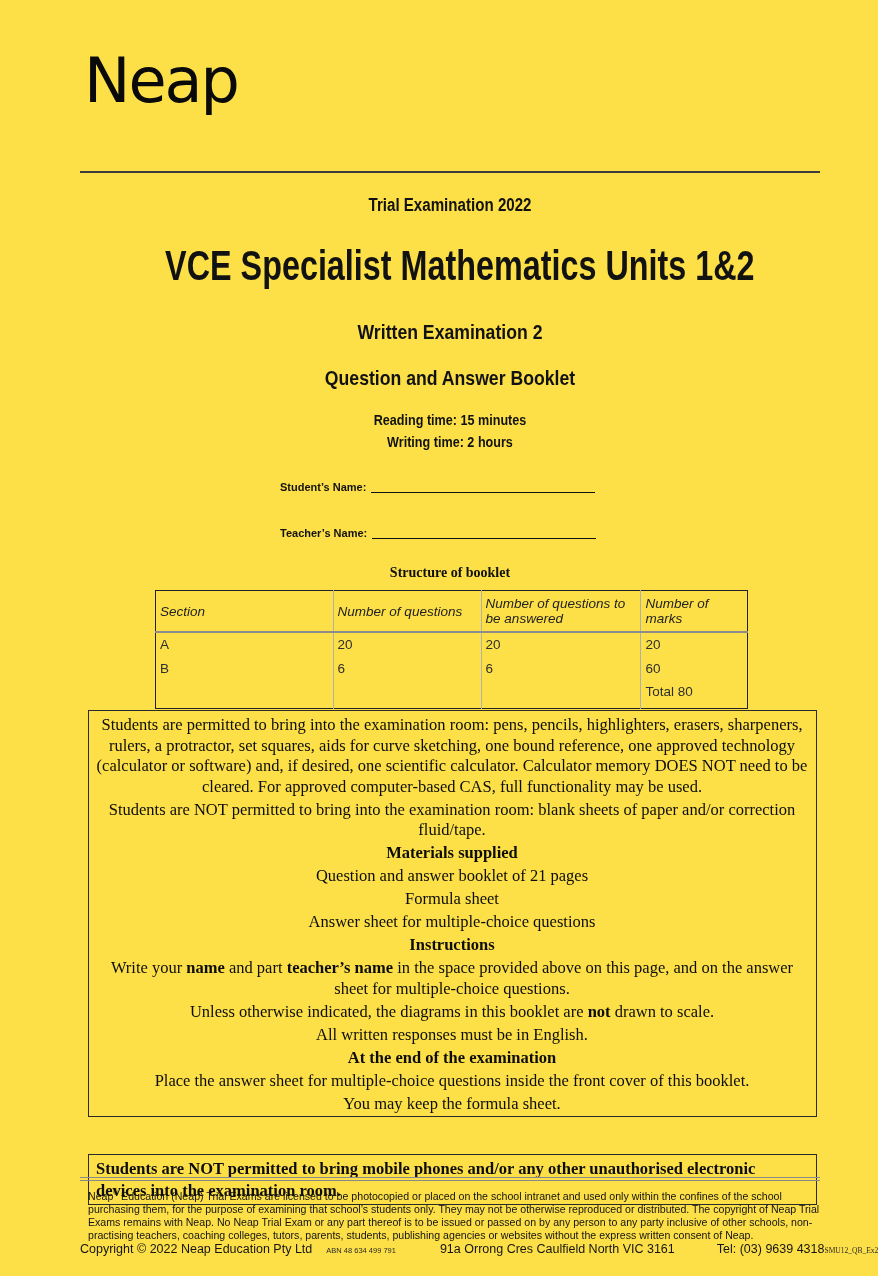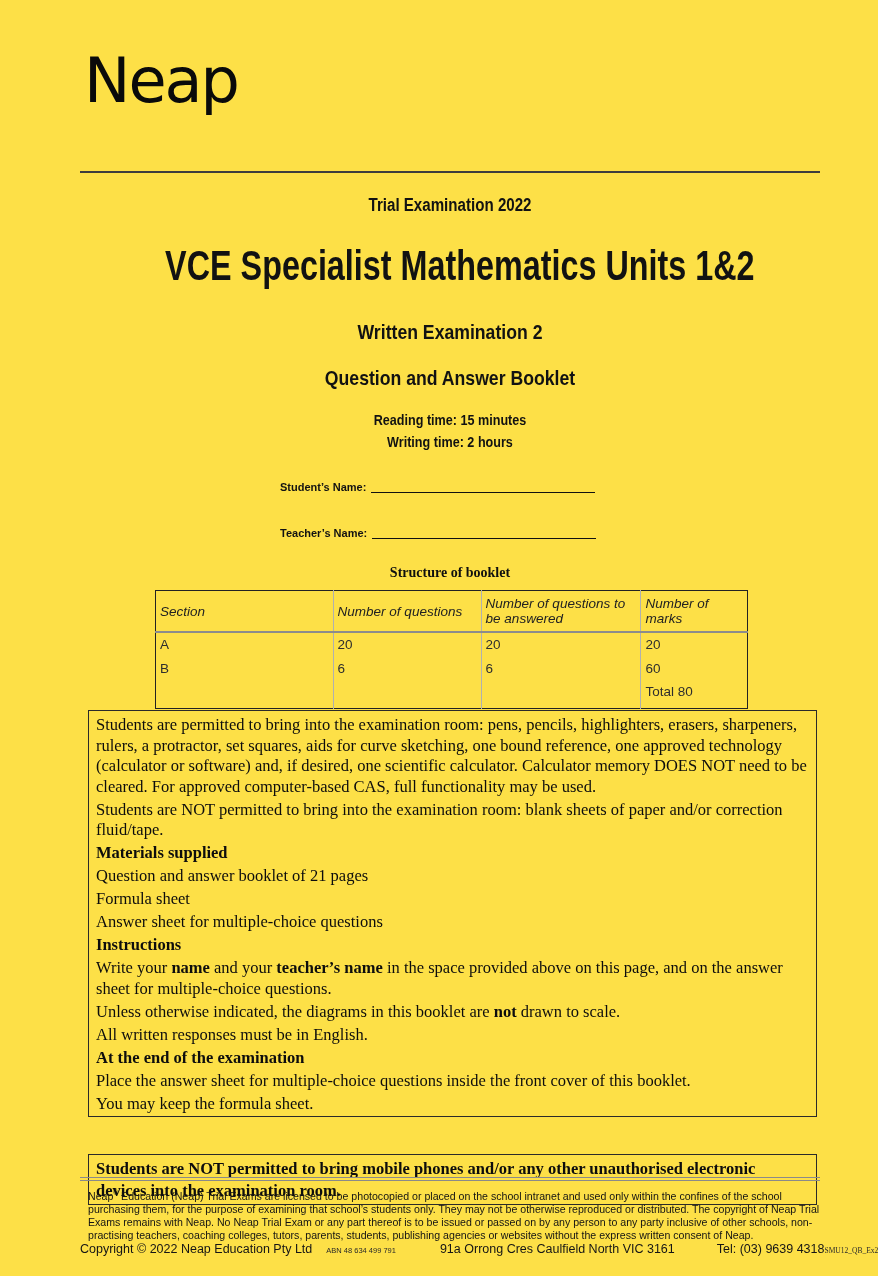--- a/index.html
+++ b/index.html
@@ -109,21 +109,21 @@
     left: 88px;
     width: 729px;
     border: 1px solid #2a2a2a;
     font-family: "Liberation Serif", serif;
     font-size: 16.5px;
     line-height: 20.5px;
     color: #0d0d0d;
     padding: 4px 8px 4px 7px;
   }
   .box-rules { top: 710px; height: 407px; overflow: hidden; }
-  .box p { margin: 0 0 2.5px 0; }
+  .box p { margin: 0 0 2.5px 0; text-align: center; }
   .box .bh { font-weight: bold; margin: 2px 0 2.5px 0; }
   .box-warning {
     top: 1154px; height: 51px;
     border-width: 1.5px;
     font-weight: bold;
     line-height: 21.5px;
     padding-top: 3px;
   }
 
   .rule-double {
@@ -229,21 +229,21 @@
   </table>
 
   <div class="box box-rules">
     <p>Students are permitted to bring into the examination room: pens, pencils, highlighters, erasers, sharpeners, rulers, a protractor, set squares, aids for curve sketching, one bound reference, one approved technology (calculator or software) and, if desired, one scientific calculator. Calculator memory DOES NOT need to be cleared. For approved computer-based CAS, full functionality may be used.</p>
     <p>Students are NOT permitted to bring into the examination room: blank sheets of paper and/or correction fluid/tape.</p>
     <p class="bh">Materials supplied</p>
     <p>Question and answer booklet of 21 pages</p>
     <p>Formula sheet</p>
     <p>Answer sheet for multiple-choice questions</p>
     <p class="bh">Instructions</p>
-    <p><span>Write your </span><span style="font-weight: bold;">name</span><span> and your </span><span style="font-weight: bold;">teacher’s name</span><span> in the space provided above on this page, and on the answer sheet for multiple-choice questions.</span></p>
+    <p><span>Write your </span><span style="font-weight: bold;">name</span><span> and part </span><span style="font-weight: bold;">teacher’s name</span><span> in the space provided above on this page, and on the answer sheet for multiple-choice questions.</span></p>
     <p><span>Unless otherwise indicated, the diagrams in this booklet are </span><span style="font-weight: bold;">not</span><span> drawn to scale.</span></p>
     <p>All written responses must be in English.</p>
     <p class="bh">At the end of the examination</p>
     <p>Place the answer sheet for multiple-choice questions inside the front cover of this booklet.</p>
     <p>You may keep the formula sheet.</p>
   </div>
 
   <div class="box box-warning">
     <span>Students are NOT permitted to bring mobile phones and/or any other unauthorised electronic devices into the examination room.</span>
   </div>

